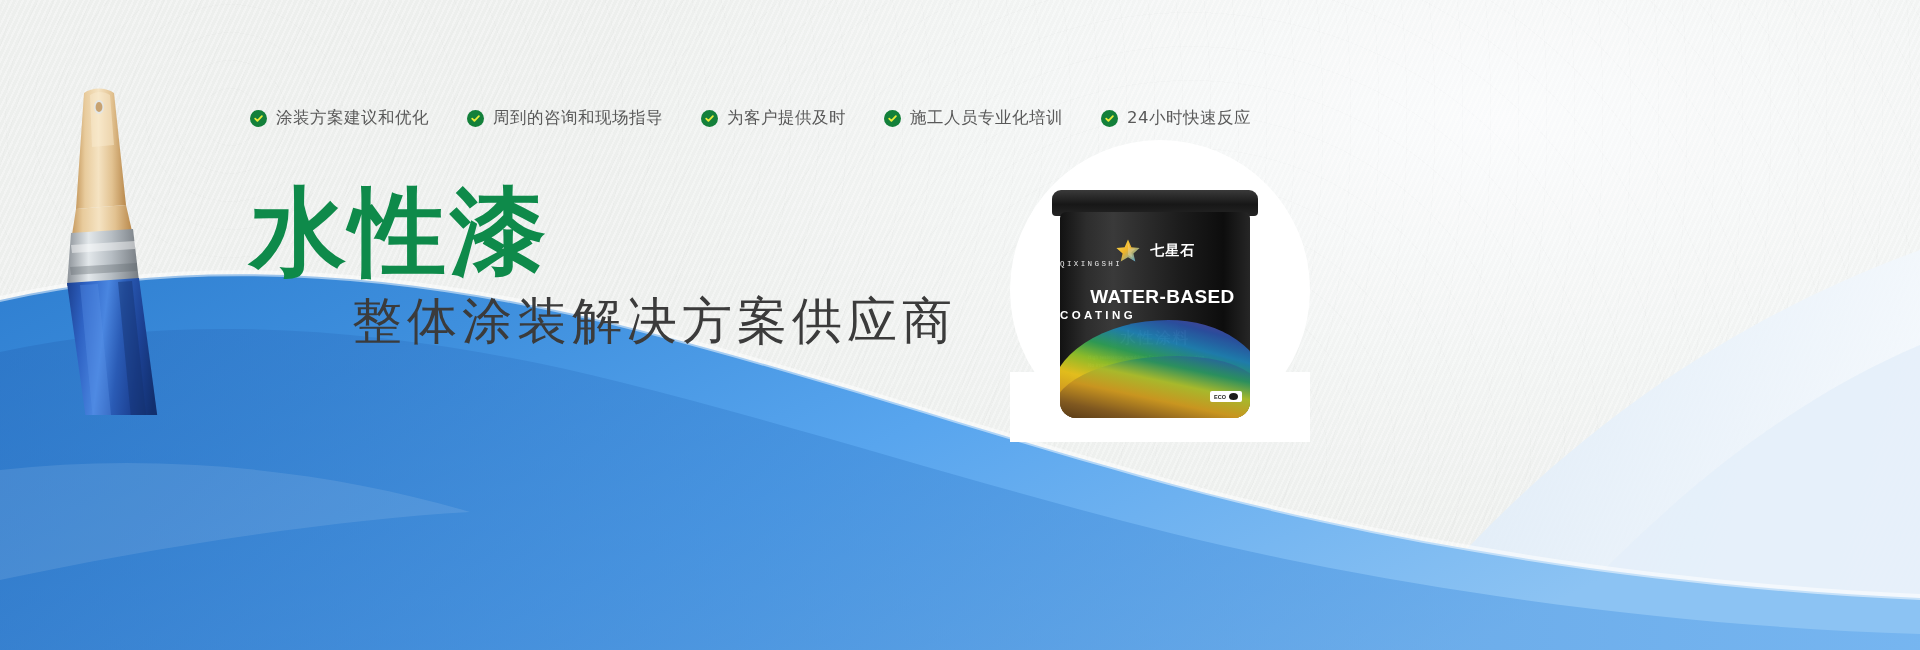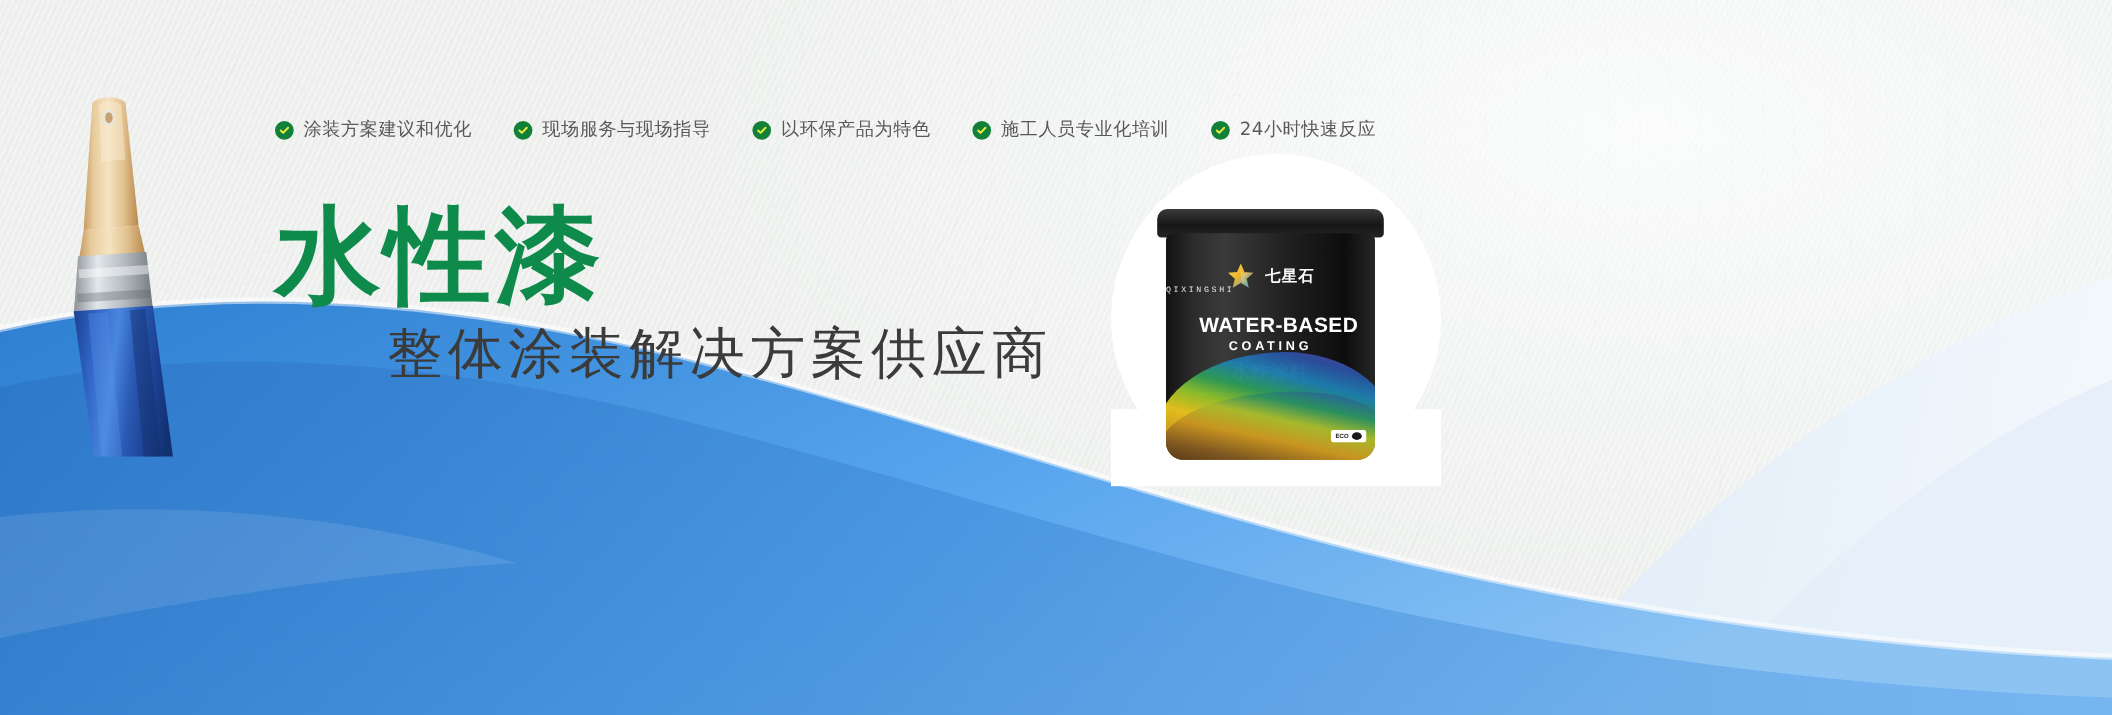--- a/index.html
+++ b/index.html
@@ -122,21 +122,21 @@
     position:absolute; left:0; right:0; top:48px; 
     color:#e8e8e8; font-size:7.5px; letter-spacing:2.4px;
     font-family:Liberation Mono, monospace;
   }
   .bk-title {
     position:absolute; left:15px; right:0; top:74px; text-align:center;
     color:#ffffff; font-size:19px; font-weight:700; letter-spacing:.4px;
     font-family:"Liberation Sans", sans-serif;
   }
   .bk-sub {
-    position:absolute; left:0; right:0; top:97px; text-align:center;
+    position:absolute; left:0; right:0; top:97px; 
     color:#ffffff; font-size:11.5px; font-weight:700; letter-spacing:3.4px;
     font-family:"Liberation Sans", sans-serif;
   }
   .bk-cn {
     position:absolute; left:0; right:0; top:116px; text-align:center;
     color:#ffffff; font-size:16px; letter-spacing:1.5px;
     font-family:"DejaVu Sans", sans-serif;
   }
   .bk-fine {
     position:absolute; left:28px; top:142px; width:120px;
@@ -259,30 +259,30 @@
       </span>
       <span class="feature-label">涂装方案建议和优化</span>
     </div>
 
     <div class="feature">
       <span class="check">
         <svg width="11" height="11" viewBox="0 0 11 11">
           <path d="M2.2 5.6 L4.4 7.8 L8.9 3.1" stroke="#e8ec3a" stroke-width="1.8" fill="none" stroke-linecap="round" stroke-linejoin="round"></path>
         </svg>
       </span>
-      <span class="feature-label">现场服务与现场指导</span>
-    </div>
-
-    <div class="feature">
-      <span class="check">
-        <svg width="11" height="11" viewBox="0 0 11 11">
-          <path d="M2.2 5.6 L4.4 7.8 L8.9 3.1" stroke="#e8ec3a" stroke-width="1.8" fill="none" stroke-linecap="round" stroke-linejoin="round"></path>
-        </svg>
-      </span>
-      <span class="feature-label">以环保产品为特色</span>
+      <span class="feature-label">周到的咨询和现场指导</span>
+    </div>
+
+    <div class="feature">
+      <span class="check">
+        <svg width="11" height="11" viewBox="0 0 11 11">
+          <path d="M2.2 5.6 L4.4 7.8 L8.9 3.1" stroke="#e8ec3a" stroke-width="1.8" fill="none" stroke-linecap="round" stroke-linejoin="round"></path>
+        </svg>
+      </span>
+      <span class="feature-label">为客户提供及时</span>
     </div>
 
     <div class="feature">
       <span class="check">
         <svg width="11" height="11" viewBox="0 0 11 11">
           <path d="M2.2 5.6 L4.4 7.8 L8.9 3.1" stroke="#e8ec3a" stroke-width="1.8" fill="none" stroke-linecap="round" stroke-linejoin="round"></path>
         </svg>
       </span>
       <span class="feature-label">施工人员专业化培训</span>
     </div>

